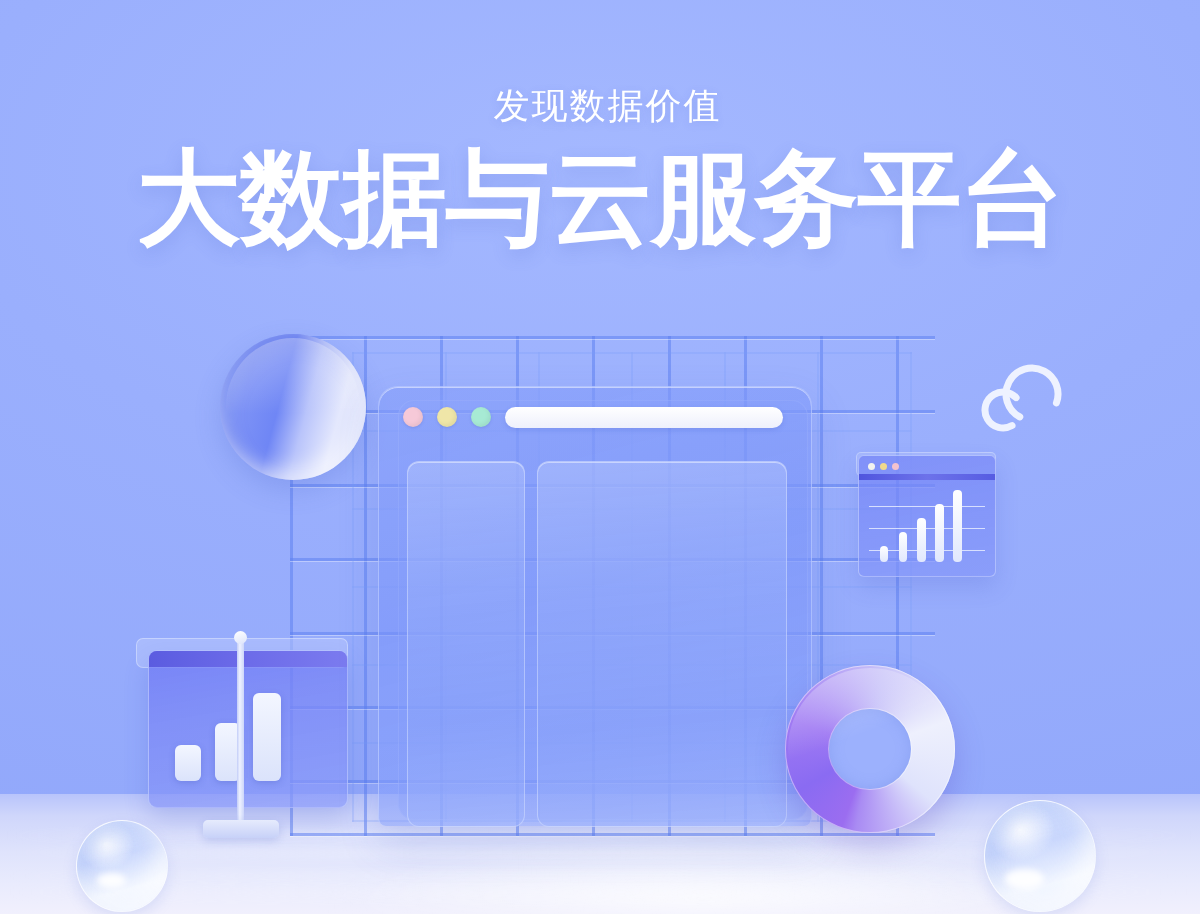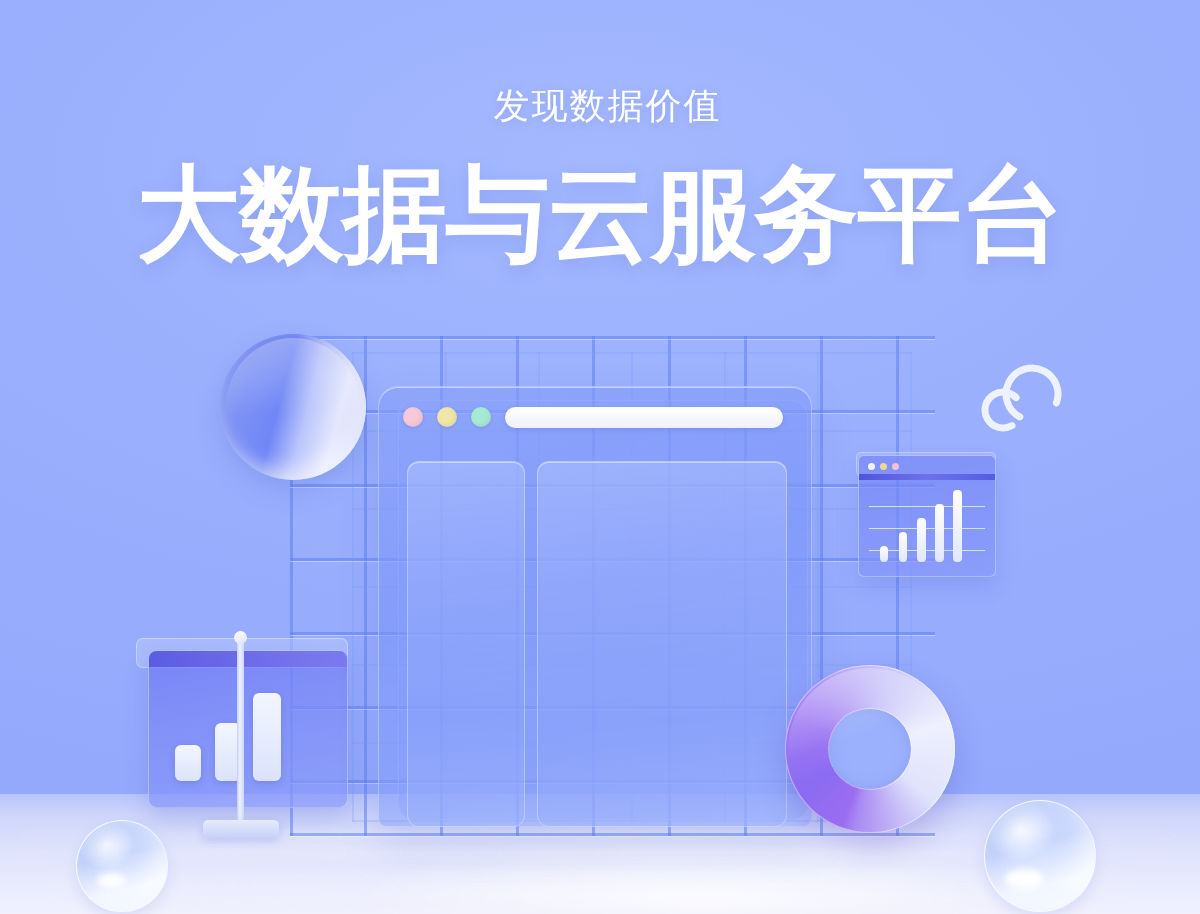--- a/index.html
+++ b/index.html
@@ -242,21 +242,21 @@
 
   
   .copy { position:absolute; left:0; right:0; top:84px; text-align:center; }
   .eyebrow {
     font-size:36px; color:#ffffff; font-weight:400;
     letter-spacing:2px; line-height:1.2;
     text-shadow:0 2px 8px rgba(70,95,200,.18);
     padding-left:15px;
   }
   .headline {
-    margin-top:34px;
+    margin-top:18px;
     font-size:104px; font-weight:700; color:#ffffff;
     letter-spacing:-1px; line-height:1.02;
     text-shadow:0 6px 18px rgba(70,95,200,.20);
   }
   .subline {
     margin-top:10px;
     font-size:28px; color:#ffffff; font-weight:400;
     letter-spacing:17px; text-indent:17px;
     opacity:.96;
     text-shadow:0 2px 8px rgba(70,95,200,.16);

